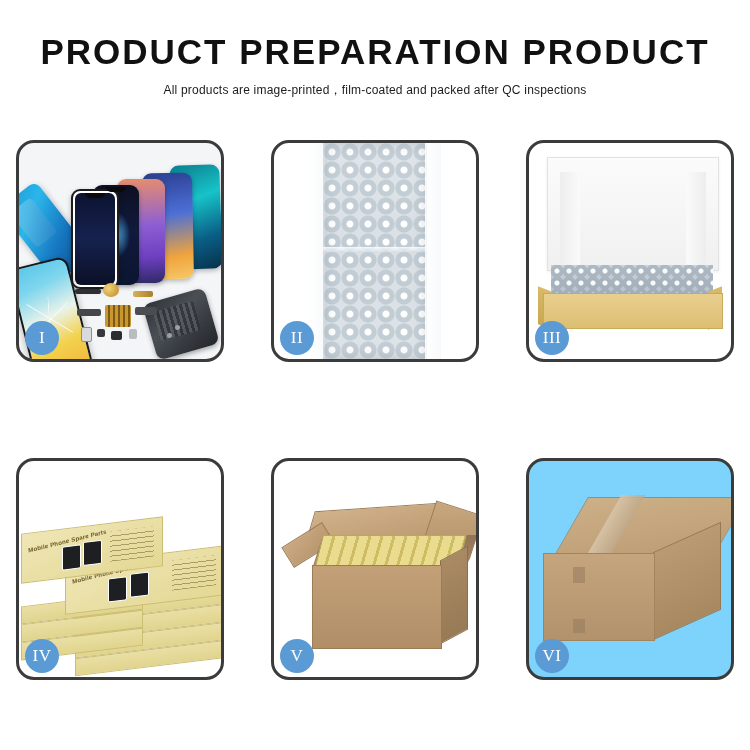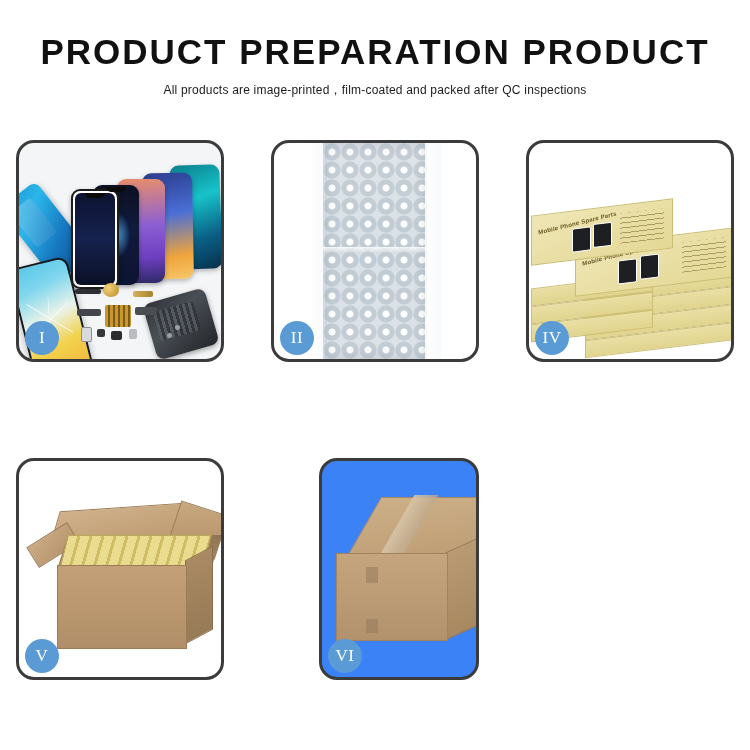--- a/index.html
+++ b/index.html
@@ -306,21 +306,21 @@
     background: linear-gradient(160deg,#c8a87f,#b28f68);
     transform: rotate(18deg); border:1px solid #9c7c57;
   }
   .flapTop{
     position:absolute; left: 36px; top: 46px; width: 120px; height: 40px;
     background: linear-gradient(170deg,#d0b189,#bb9970);
     transform: skewX(-20deg) rotate(-4deg); border:1px solid #9c7c57;
   }
 
   
-  .p6 { background: #3b82f6; margin-left: 48px; }
+  .p6 { background: #7dd3fc; }
   .c6top {
     position:absolute; left: 22px; top: 36px; width: 158px; height: 62px;
     background: linear-gradient(170deg,#cdb088,#bb9a71);
     transform: skewX(-30deg) ; transform-origin: left bottom;
     border:1px solid #a78a64;
   }
   .c6front {
     position:absolute; left: 14px; top: 92px; width: 110px; height: 86px;
     background: linear-gradient(180deg,#c4a57e,#b1926c);
     border:1px solid #a2835e;
@@ -387,20 +387,33 @@
     <div class="panel p2">
       <div class="stage">
         <div class="bw">
           <div class="bwedge l"></div>
           <div class="bwedge r"></div>
         </div>
       </div>
       <div class="badge">II</div>
     </div>
 
+    <div class="panel p3">
+      <div class="stage">
+        <div class="b3lid">
+          <div class="b3lidflapL"></div>
+          <div class="b3lidflapR"></div>
+        </div>
+        <div class="b3inner"></div>
+        <div class="b3sideL"></div>
+        <div class="b3sideR"></div>
+        <div class="b3front"></div>
+      </div>
+      <div class="badge">III</div>
+    </div>
 
     <div class="panel p4">
       <div class="stage">
         <div class="stack">
           <div class="kbox kb8"></div>
           <div class="kbox kb7"></div>
           <div class="kbox kb6"></div>
           <div class="kbox kb5"></div>
           <div class="kbox kb4"></div>
           <div class="kbox kb3"></div>

